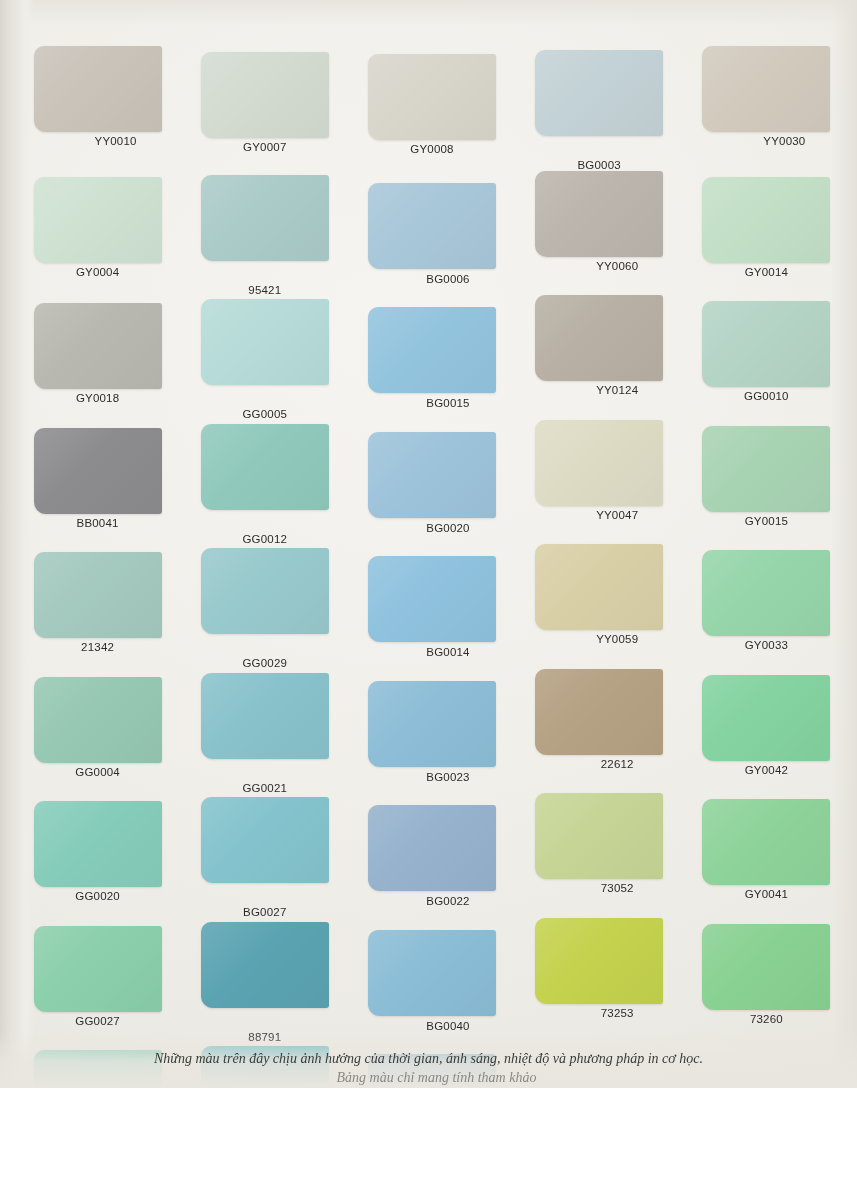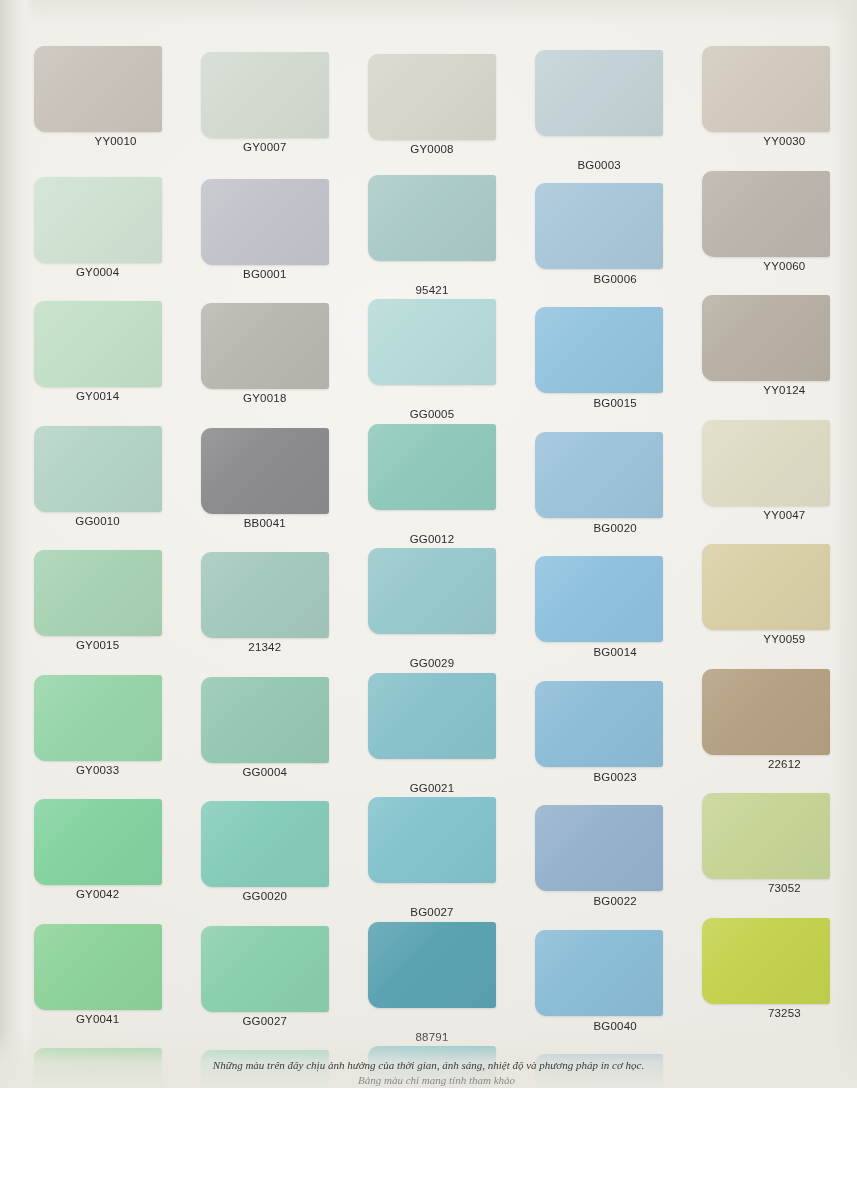--- a/index.html
+++ b/index.html
@@ -106,21 +106,21 @@
 
   
   #footnote {
     position: absolute;
     left: 0;
     right: 0;
     bottom: 0px;
     text-align: center;
     font-family: "Liberation Serif", serif;
     font-style: italic;
-    font-size: 11px;
+    font-size: 14px;
     color: #3a3a38;
     line-height: 1.35;
   }
   #footnote .l1 { display: block; }
   #footnote .l2 { display: block; opacity: 0.55; padding-left: 16px; }
   #fold-shadow {
     position: absolute;
     left: 0; right: 0; bottom: 0;
     height: 58px;
     background: linear-gradient(to bottom, rgba(230,227,220,0) 0%, rgba(233,230,223,0.85) 55%, #e9e6df 100%);
@@ -154,24 +154,20 @@
         <div class="code">BG0003</div>
       </div>
       <div class="cell c0">
         <div class="chip" style="background: rgb(210, 202, 189);"></div>
         <div class="code">YY0030</div>
       </div>
       <div class="cell c1">
         <div class="chip" style="background: rgb(207, 226, 210);"></div>
         <div class="code">GY0004</div>
       </div>
-      <div class="cell c2">
-        <div class="chip" style="background: rgb(195, 195, 203);"></div>
-        <div class="code">BG0001</div>
-      </div>
       <div class="cell c3">
         <div class="chip" style="background: rgb(171, 203, 200);"></div>
         <div class="code">95421</div>
       </div>
       <div class="cell c4">
         <div class="chip" style="background: rgb(168, 199, 217);"></div>
         <div class="code">BG0006</div>
       </div>
       <div class="cell c0">
         <div class="chip" style="background: rgb(188, 181, 173);"></div>

